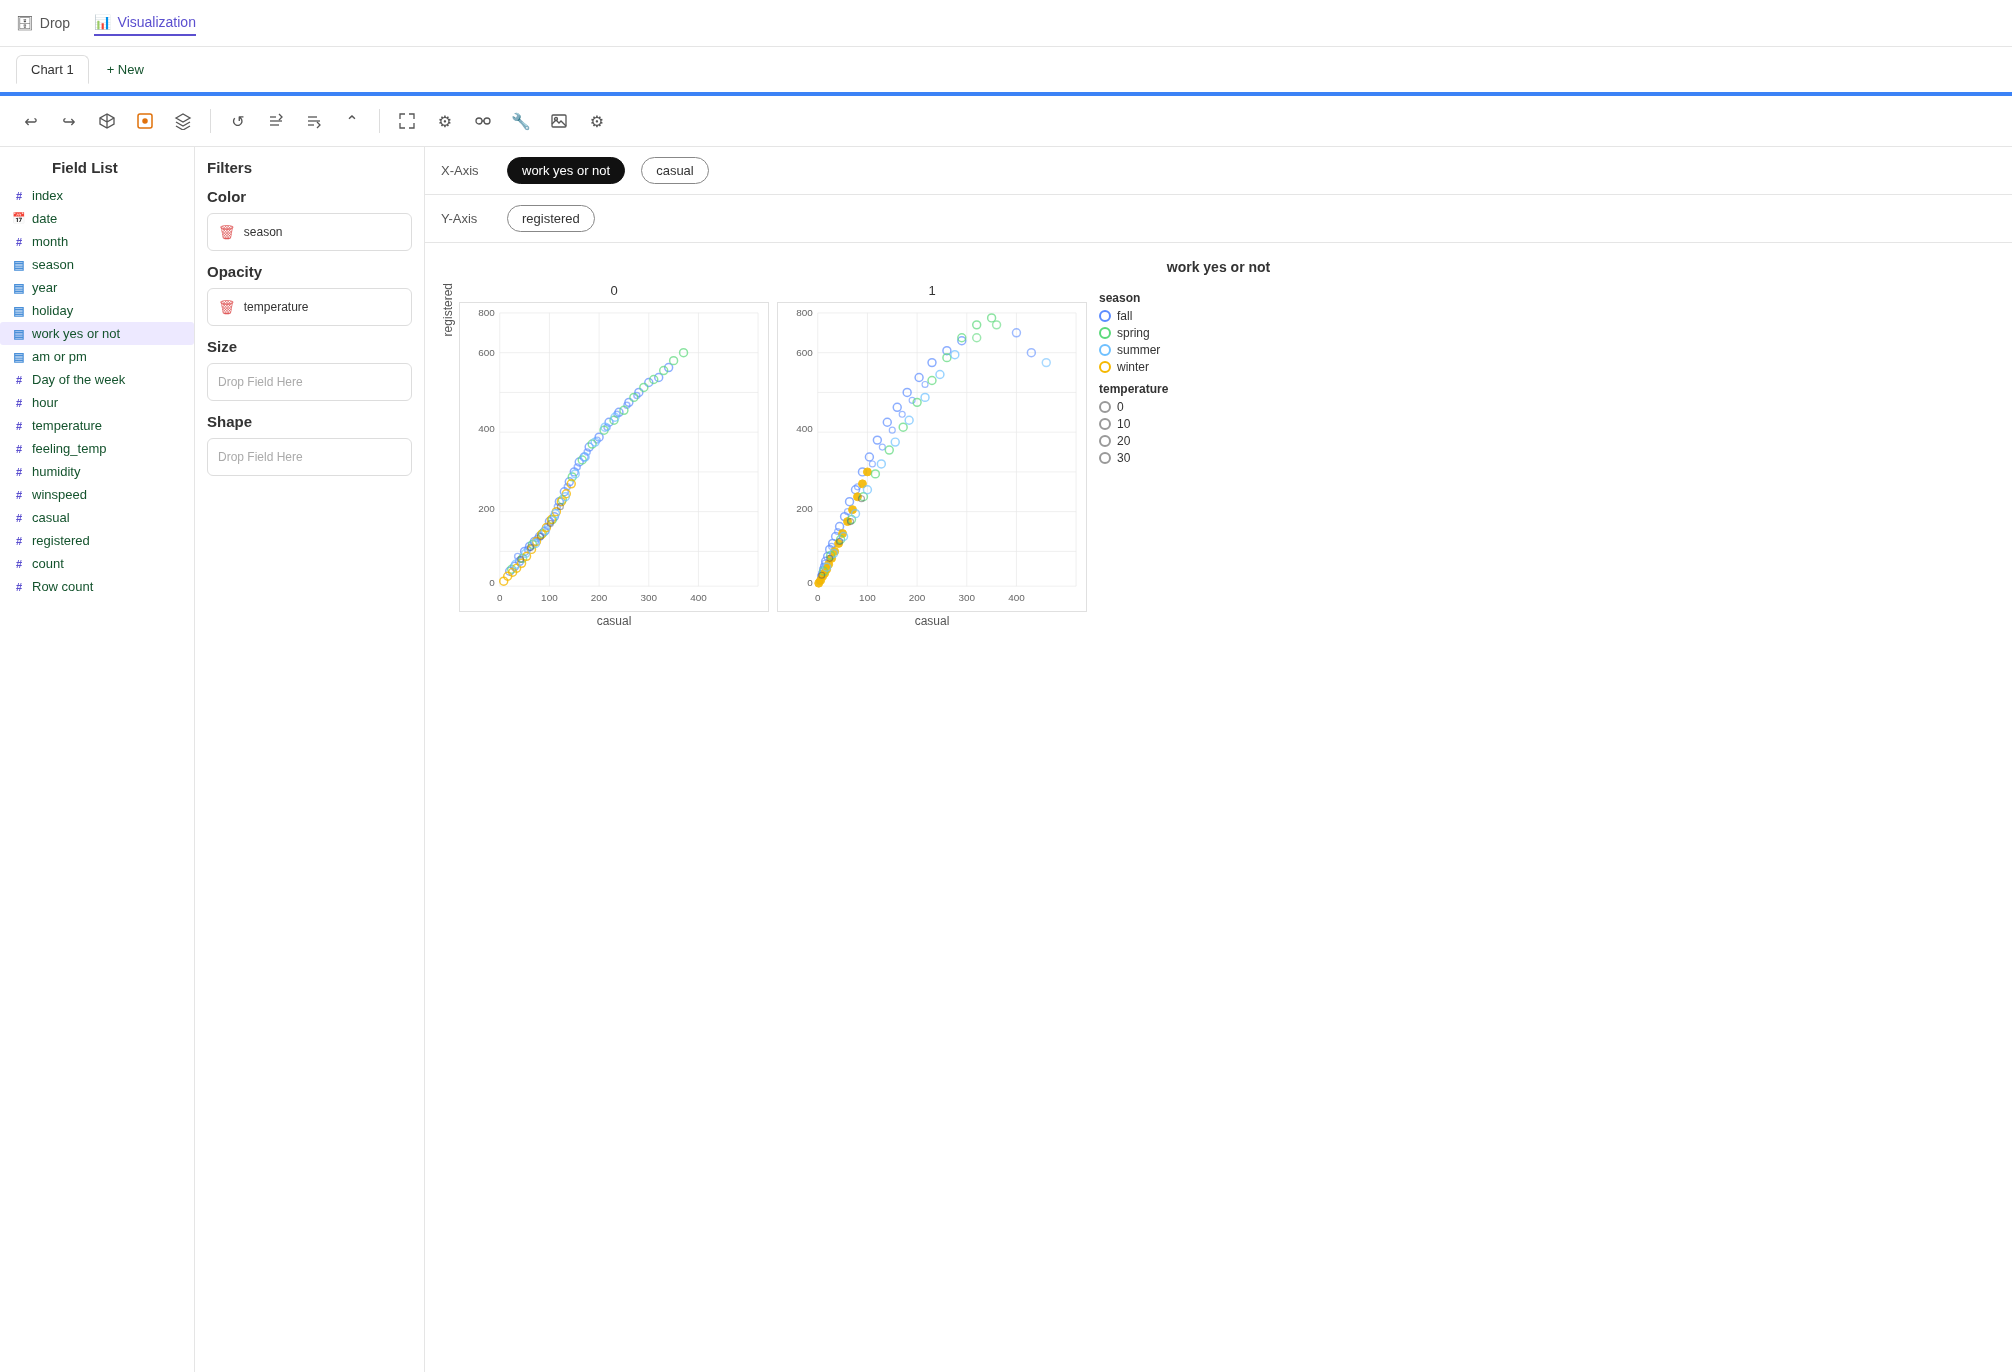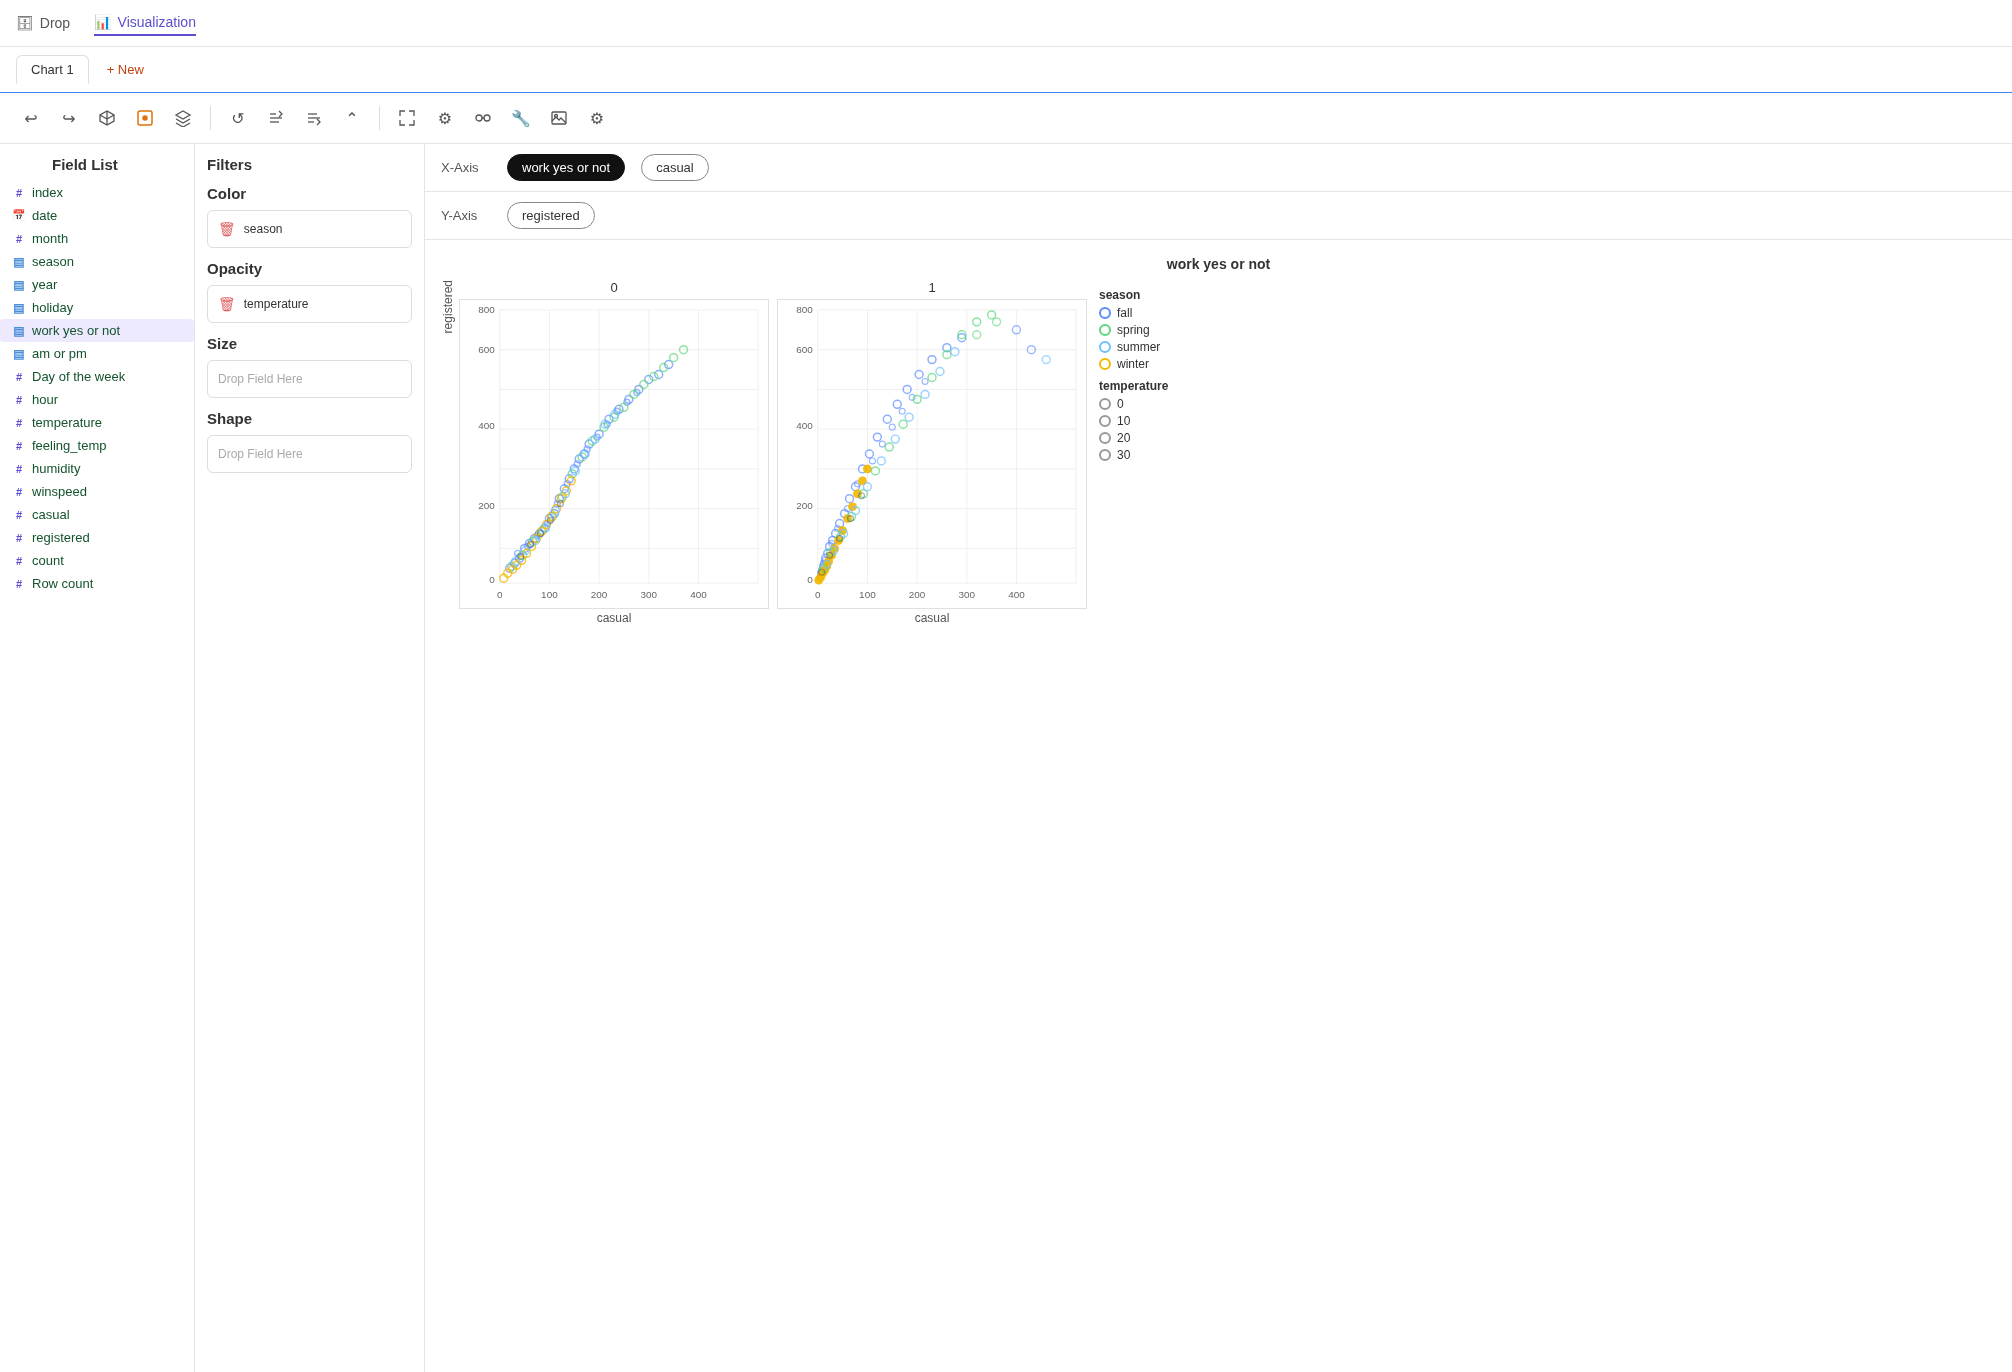--- a/index.html
+++ b/index.html
@@ -4,24 +4,24 @@
   <style>
     * { box-sizing: border-box; margin: 0; padding: 0; }
     body { font-family: -apple-system, BlinkMacSystemFont, 'Segoe UI', sans-serif; background: #fff; font-size: 13px; color: #333; }
 
     
     .top-nav { display: flex; align-items: center; padding: 10px 16px; border-bottom: 1px solid #e5e5e5; gap: 24px; }
     .nav-item { display: flex; align-items: center; gap: 6px; cursor: pointer; color: #555; font-size: 14px; padding: 4px 0; }
     .nav-item.active { color: #5b4fcf; border-bottom: 2px solid #5b4fcf; }
 
     
-    .tab-bar { display: flex; align-items: center; padding: 8px 16px; border-bottom: 1px solid #3b82f6; gap: 4px; }
+    .tab-bar { display: flex; align-items: center; padding: 8px 16px; border-bottom: 4px solid #3b82f6; gap: 4px; }
     .tab { padding: 6px 14px; border: 1px solid #ddd; border-radius: 6px 6px 0 0; background: #f9f9f9; cursor: pointer; font-size: 13px; }
     .tab.active { background: #fff; border-bottom: 1px solid #fff; font-weight: 500; }
-    .tab-new { padding: 6px 14px; cursor: pointer; color: #c2410c; font-size: 13px; }
+    .tab-new { padding: 6px 14px; cursor: pointer; color: #14532d; font-size: 13px; }
 
     
     .toolbar { display: flex; align-items: center; padding: 10px 16px; border-bottom: 1px solid #e5e5e5; gap: 8px; }
     .toolbar-btn { width: 30px; height: 30px; display: flex; align-items: center; justify-content: center; cursor: pointer; border-radius: 4px; color: #555; font-size: 16px; border: none; background: none; }
     .toolbar-btn.active { color: #e0710a; }
     .toolbar-sep { width: 1px; height: 24px; background: #ddd; margin: 0 4px; }
 
     
     .main-layout { display: flex; height: calc(100vh - 130px); overflow: hidden; }
 

